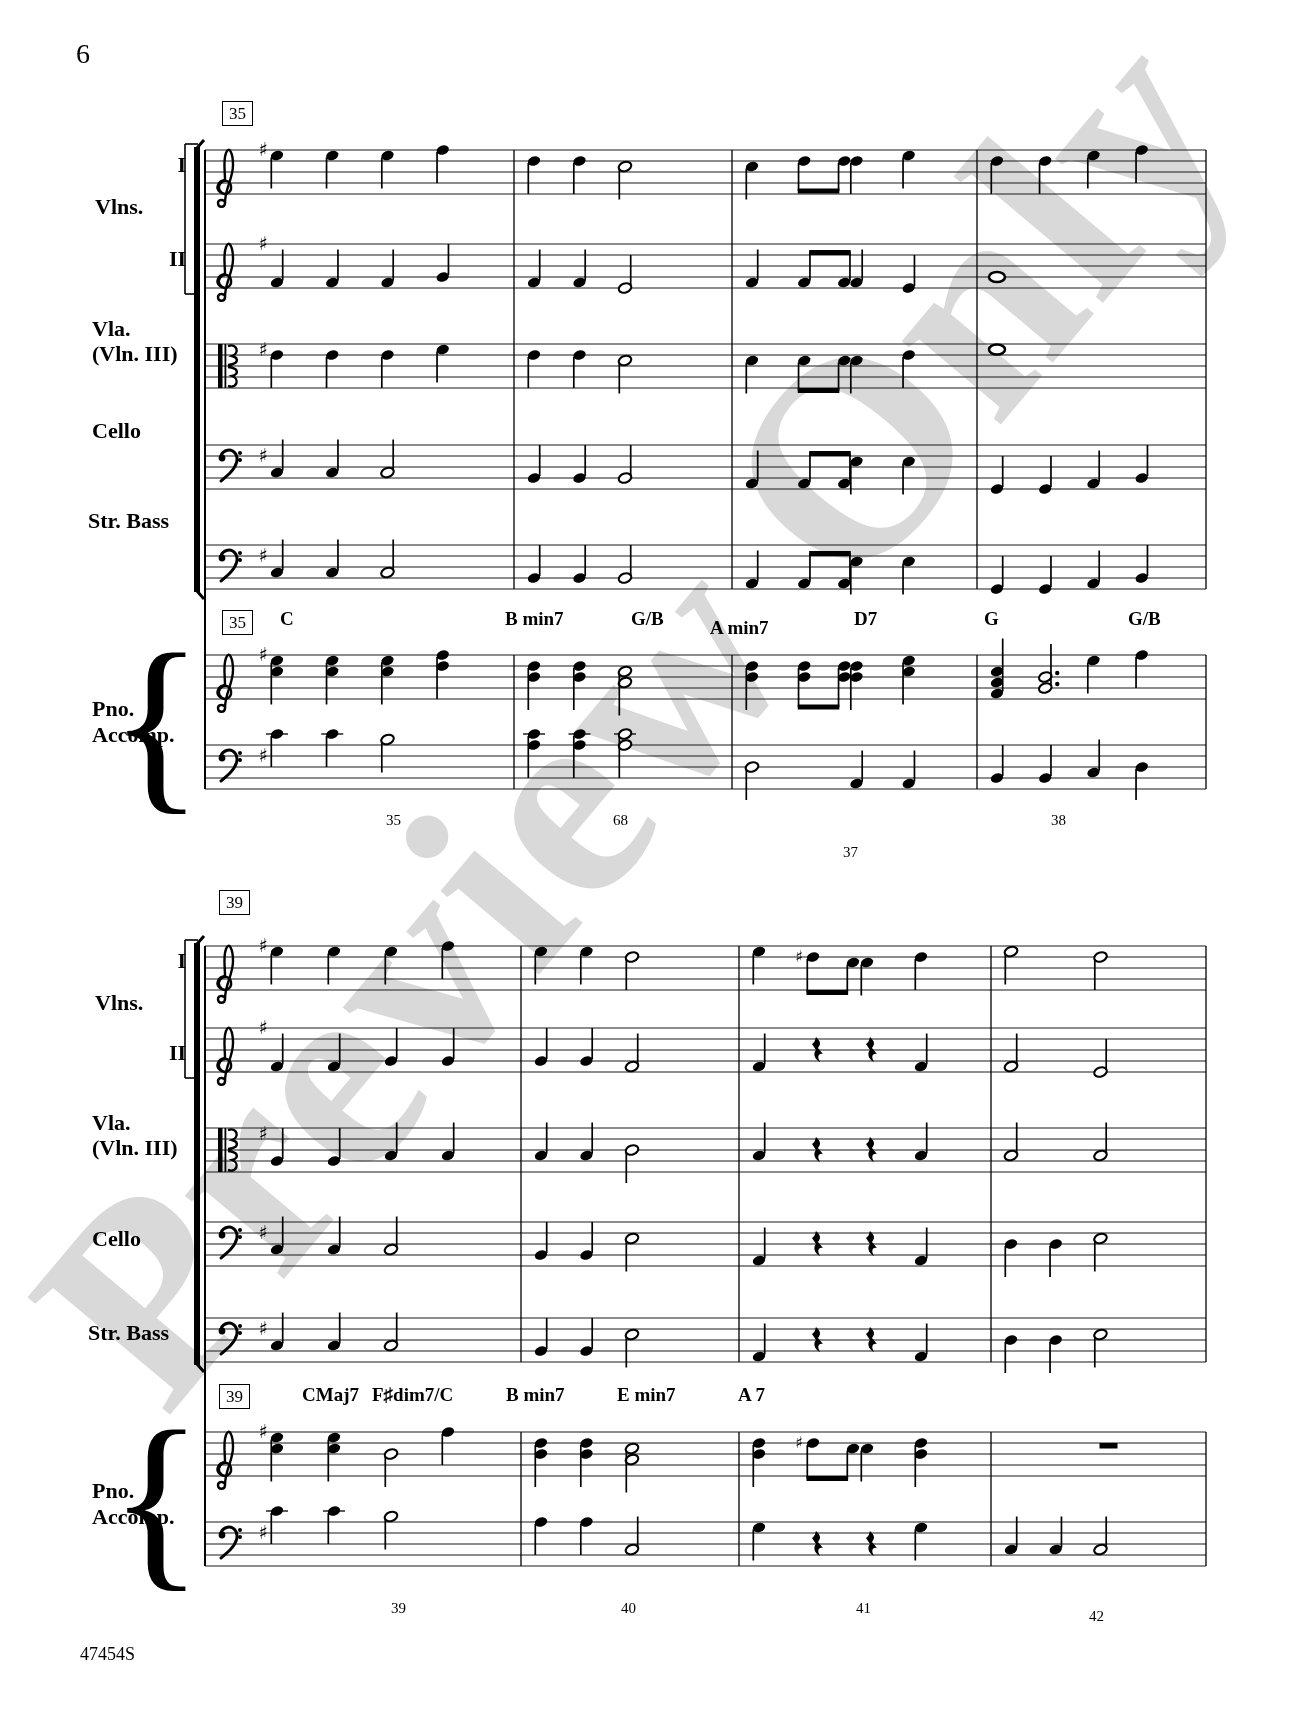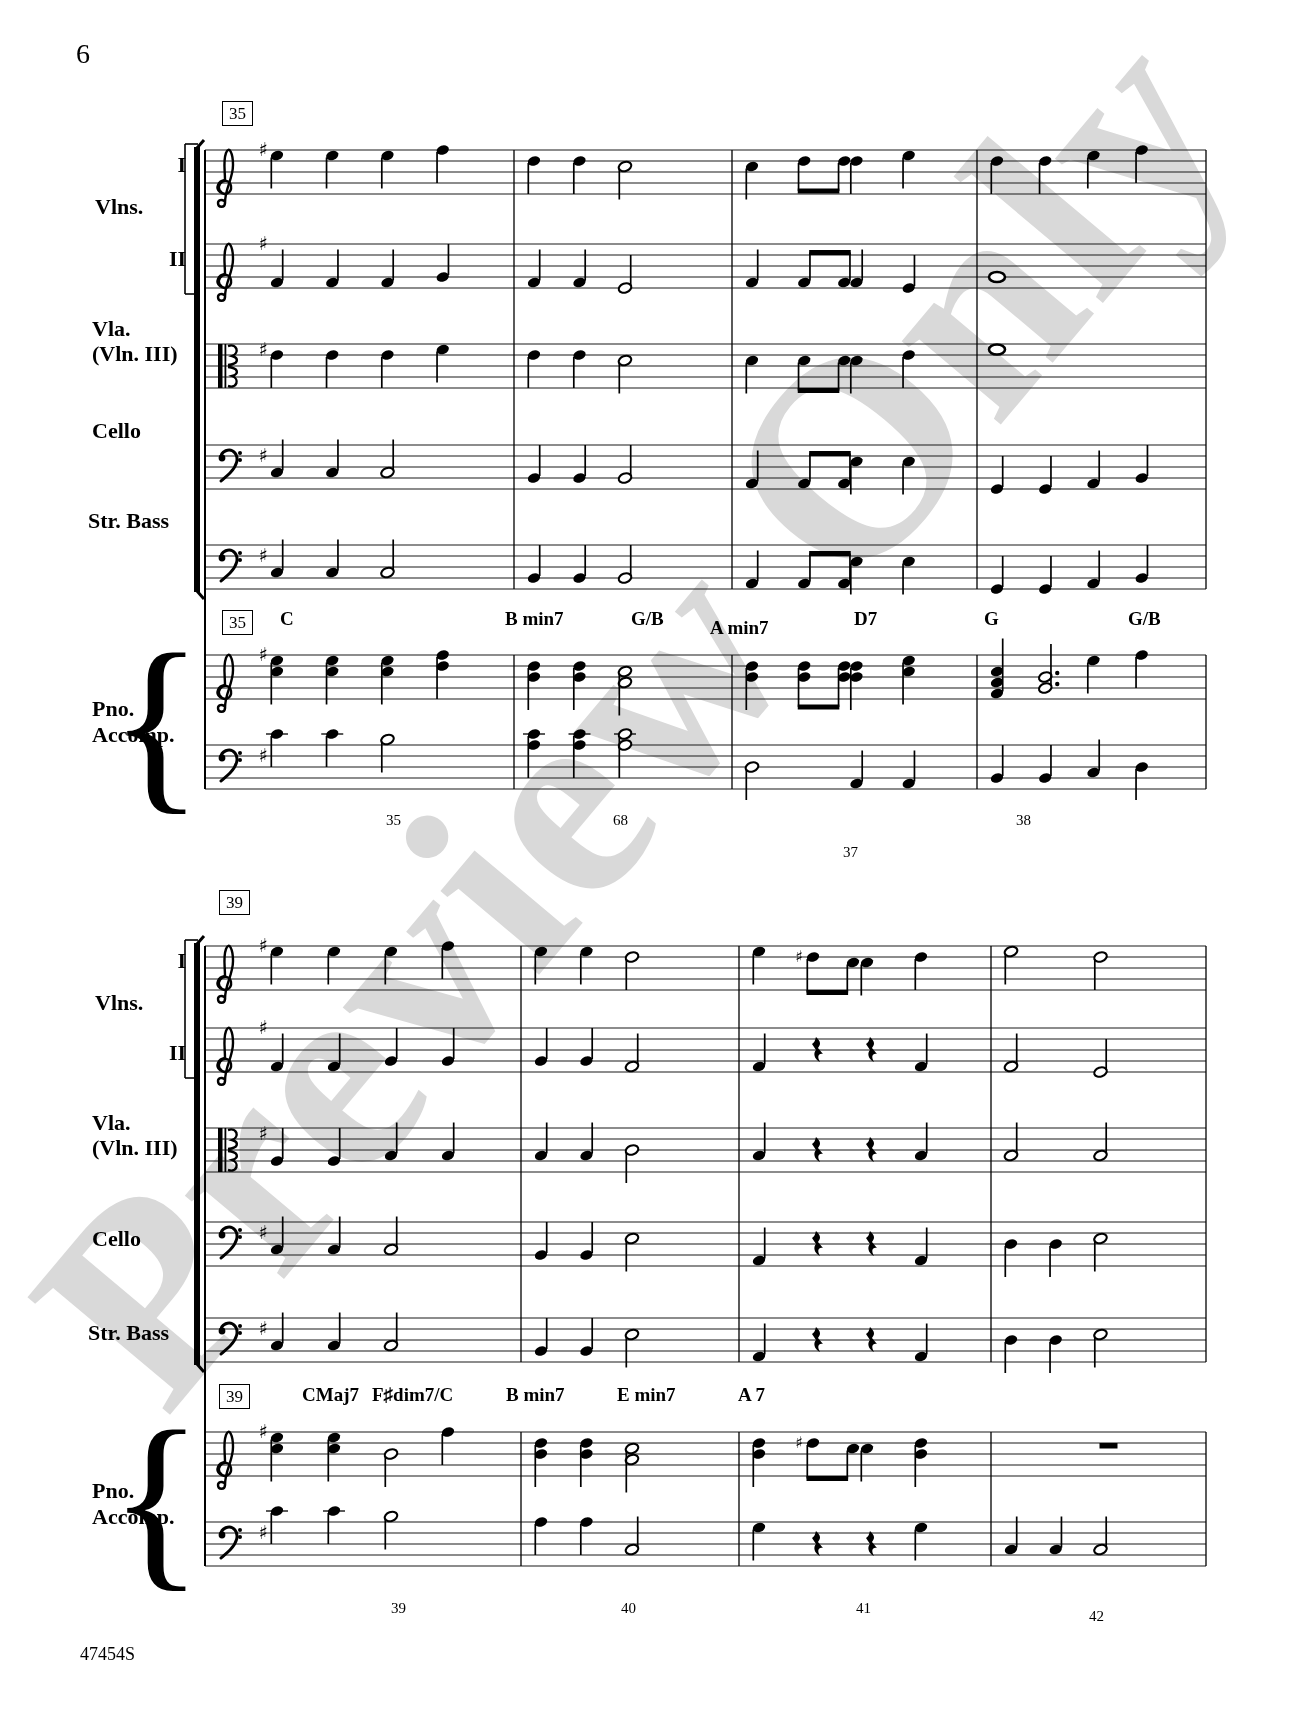--- a/index.html
+++ b/index.html
@@ -654,21 +654,21 @@
   <div class="t chord" style="left:505px;top:608px;">B min7</div>
   <div class="t chord" style="left:631px;top:608px;">G/B</div>
   <div class="t chord" style="left:710px;top:617px;">A min7</div>
   <div class="t chord" style="left:854px;top:608px;">D7</div>
   <div class="t chord" style="left:984px;top:608px;">G</div>
   <div class="t chord" style="left:1128px;top:608px;">G/B</div>
 
   <div class="t mnum" style="left:386px;top:812px;">35</div>
   <div class="t mnum" style="left:613px;top:812px;">68</div>
   <div class="t mnum" style="left:843px;top:844px;">37</div>
-  <div class="t mnum" style="left:1016px;top:812px;">38</div>
+  <div class="t mnum" style="left:1051px;top:812px;">38</div>
 
   <div class="t rbox" style="left:219px;top:890px;">39</div>
   <div class="t rbox" style="left:219px;top:1384px;">39</div>
 
   <div class="t lbl ra" style="left:138px;top:948px;">I</div>
   <div class="t lbl" style="left:95px;top:990px;">Vlns.</div>
   <div class="t lbl ra" style="left:138px;top:1040px;">II</div>
   <div class="t lbl" style="left:92px;top:1110px;">Vla.</div>
   <div class="t lbl" style="left:92px;top:1135px;">(Vln. III)</div>
   <div class="t lbl" style="left:92px;top:1226px;">Cello</div>

